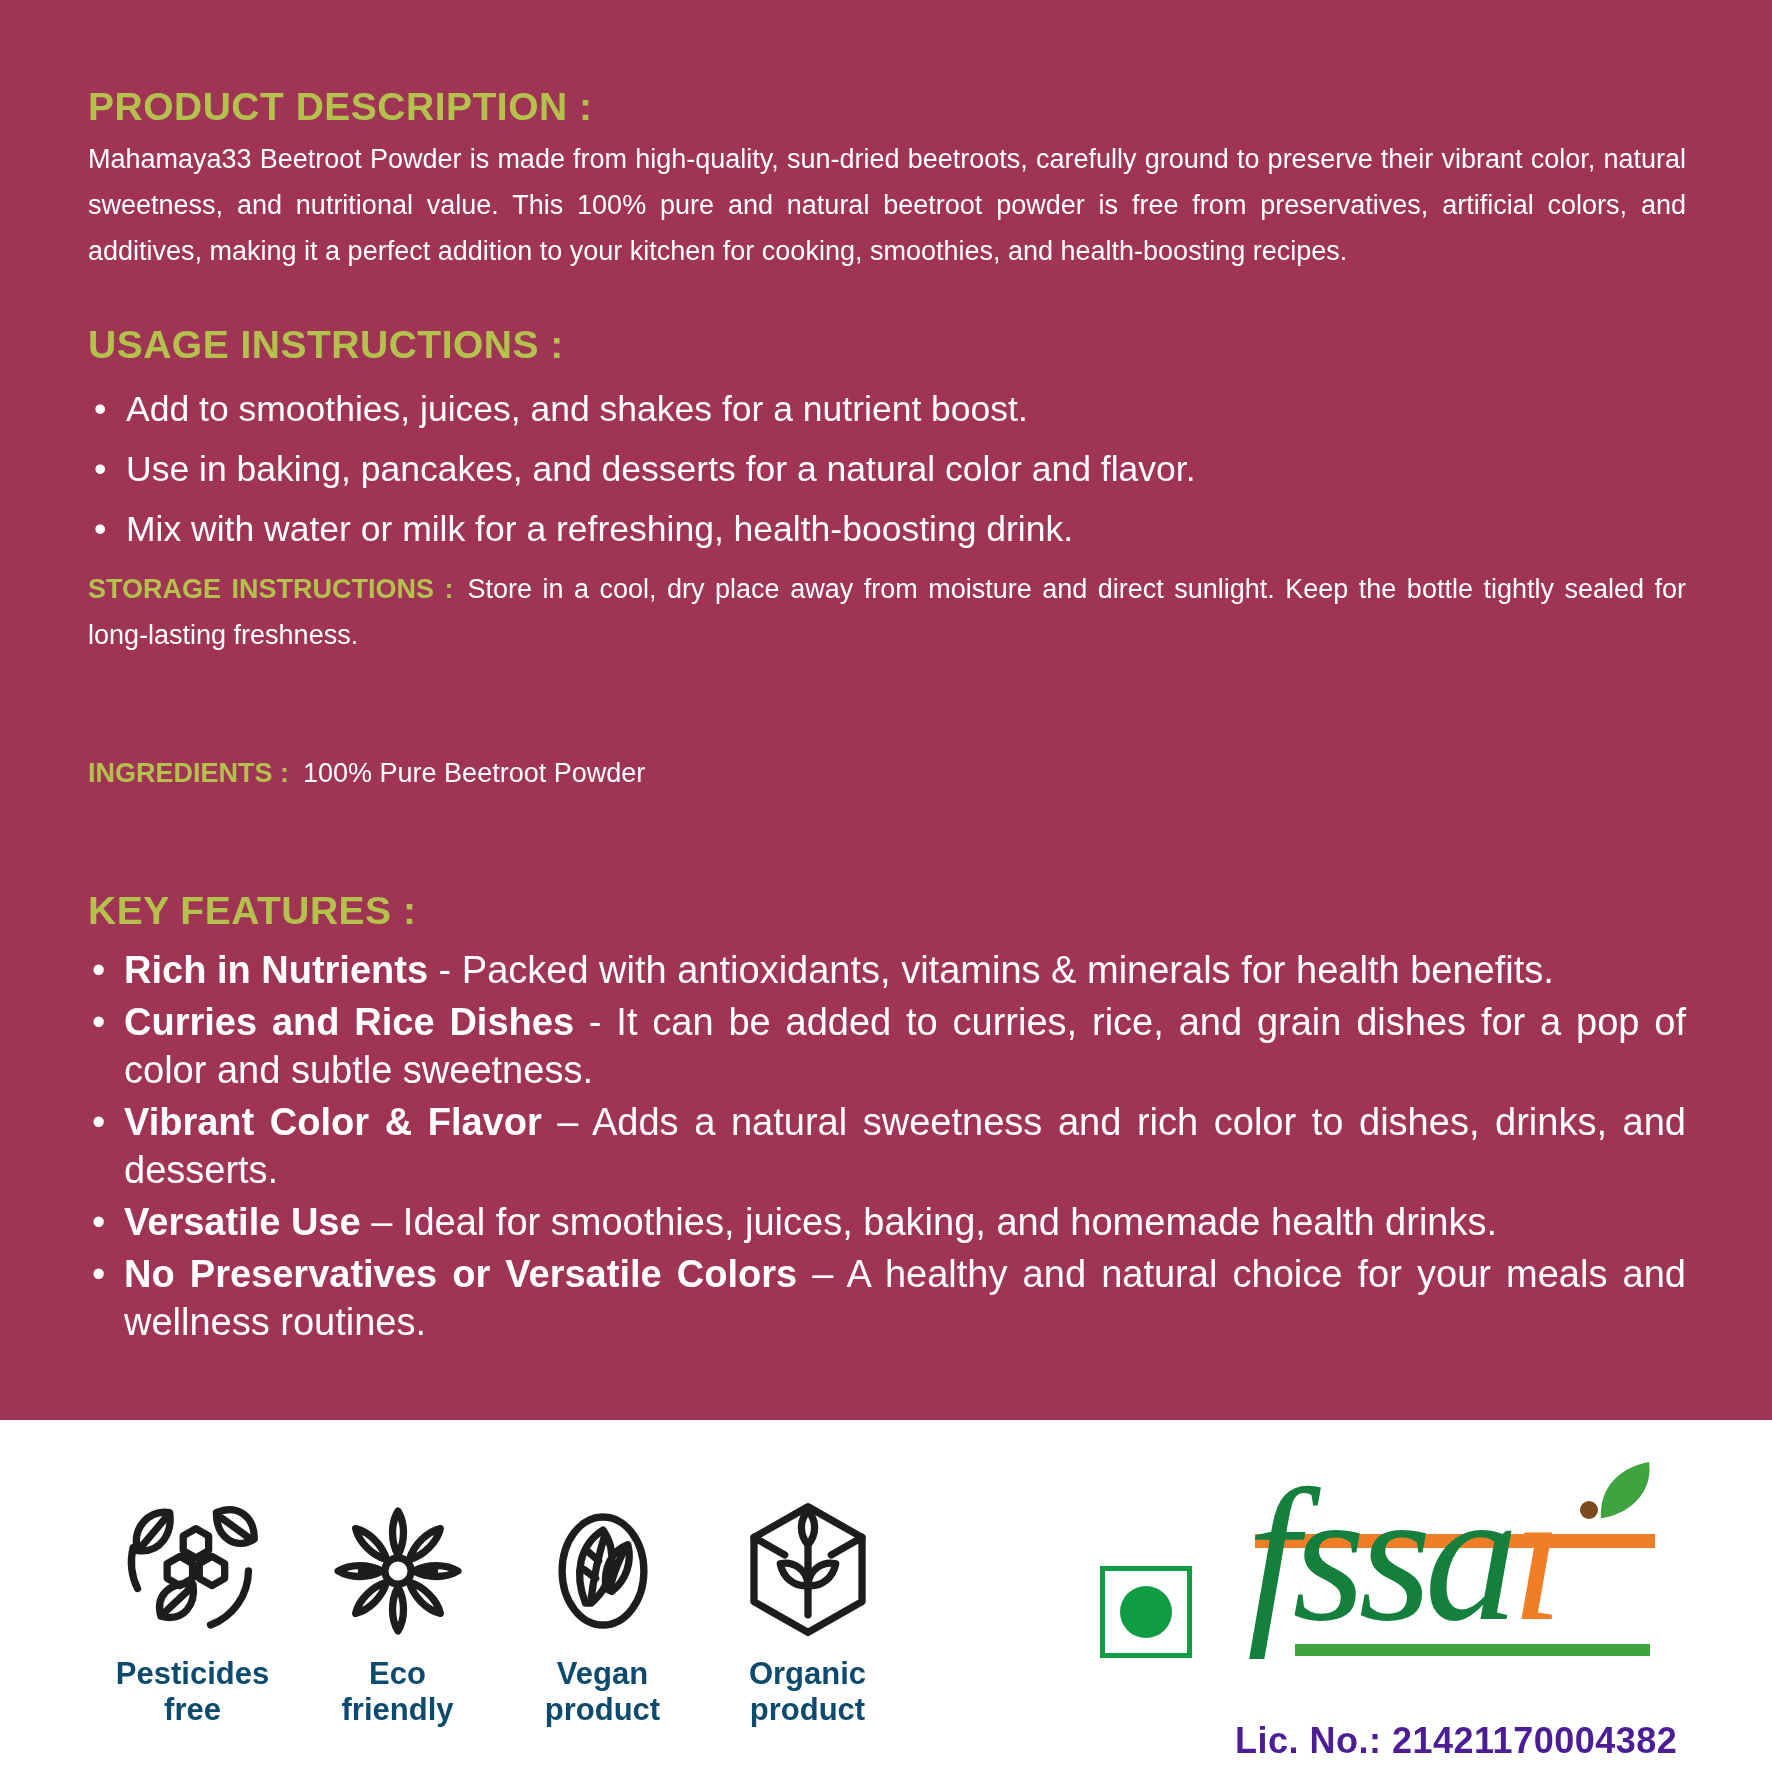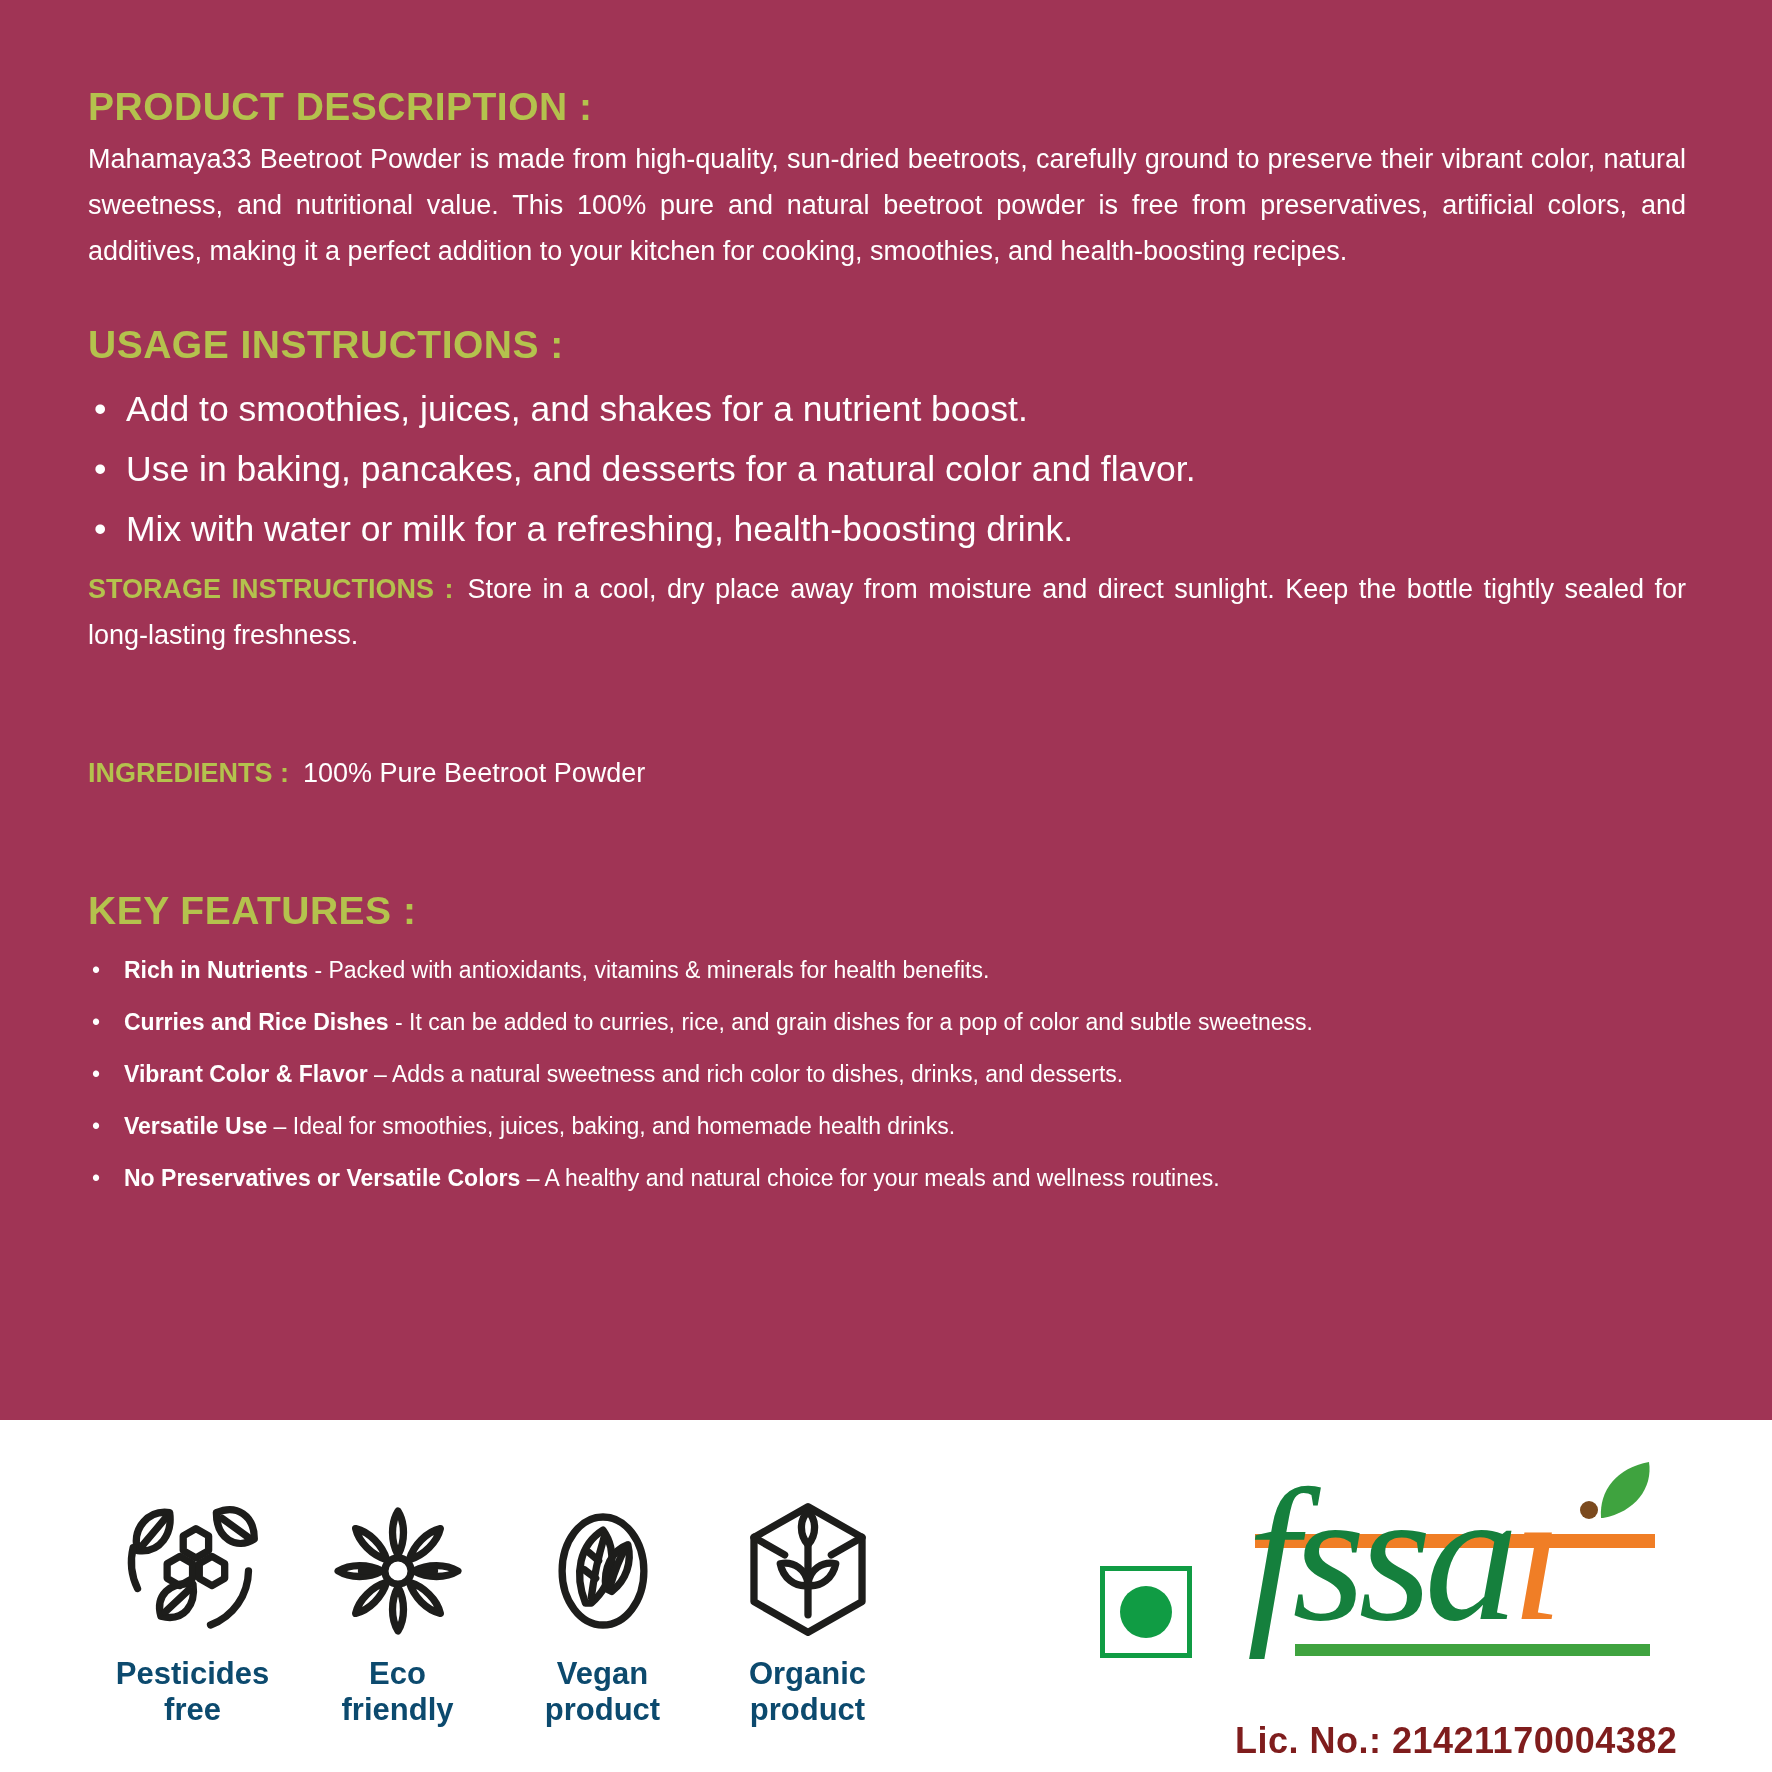--- a/index.html
+++ b/index.html
@@ -22,21 +22,21 @@
   ul.bullets{list-style:none;margin:18px 0 0 0;padding:0;}
   ul.bullets li{
     position:relative;padding-left:38px;font-size:35.5px;line-height:46px;margin-bottom:14px;color:#ffffff;
   }
   ul.bullets li::before{content:"•";position:absolute;left:6px;top:0;color:#ffffff;}
   .sec-storage{}
   .sec-ingredients{margin-top:92px;}
   .sec-features{margin-top:92px;}
   ul.features{list-style:none;margin:12px 0 0 0;padding:0;}
   ul.features li{
-    position:relative;padding-left:36px;font-size:23px;line-height:48px;margin-bottom:4px;
+    position:relative;padding-left:36px;font-size:38px;line-height:48px;margin-bottom:4px;
     color:#ffffff;text-align:justify;
   }
   ul.features li::before{content:"•";position:absolute;left:4px;top:0;color:#ffffff;}
   ul.features li strong{font-weight:700;}
 
   
   .panel-bottom{position:absolute;left:0;top:1420px;width:1772px;height:352px;background:#ffffff;}
   .badges{position:absolute;left:90px;top:78px;display:flex;}
   .badge{width:205px;margin:0;display:flex;flex-direction:column;align-items:center;}
   .badge svg{width:146px;height:146px;}
@@ -54,21 +54,21 @@
   .fssai-bar-bottom{position:absolute;left:60px;top:166px;width:355px;height:12px;background:#3FA33F;z-index:1;}
   .fssai-word{
     position:absolute;left:12px;top:-16px;z-index:2;
     font-family:"Liberation Serif", serif;font-style:italic;font-weight:400;
     font-size:188px;line-height:188px;letter-spacing:-7px;white-space:nowrap;
   }
   .f-blue{color:#15803d;}
   .f-orange{color:#F07E26;}
   .fssai-leafdot{position:absolute;left:330px;top:-20px;width:100px;height:78px;z-index:3;}
   .license{
-    margin-top:14px;font-weight:700;font-size:36px;color:#7f1d1d;letter-spacing:0.5px;white-space:nowrap;
+    margin-top:14px;font-weight:700;font-size:36px;color:#4c1d95;letter-spacing:0.5px;white-space:nowrap;
   }
 </style>
 </head>
 <body>
 
 <div class="page">
 
   <div class="panel-top">
 
     <section>

